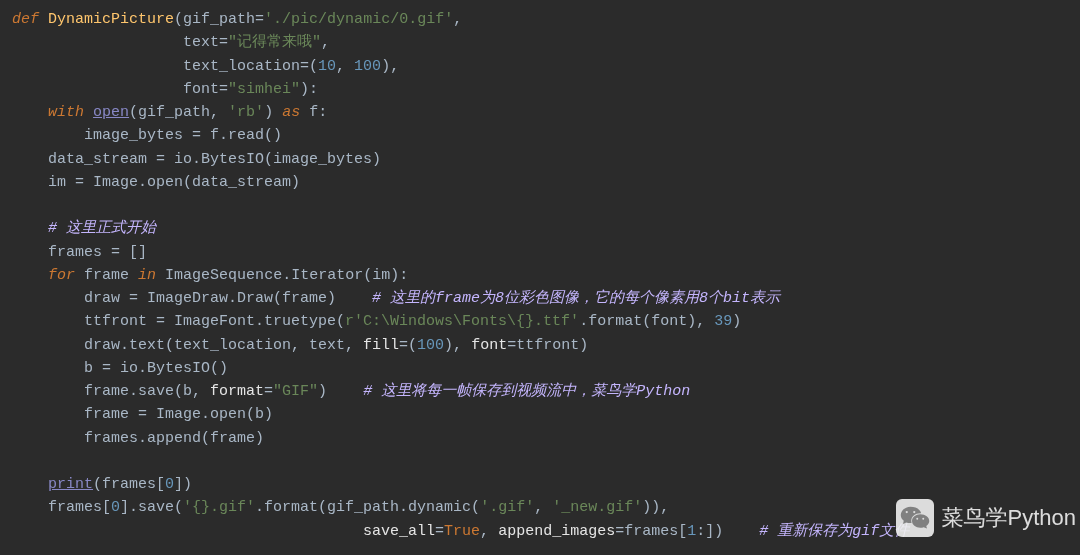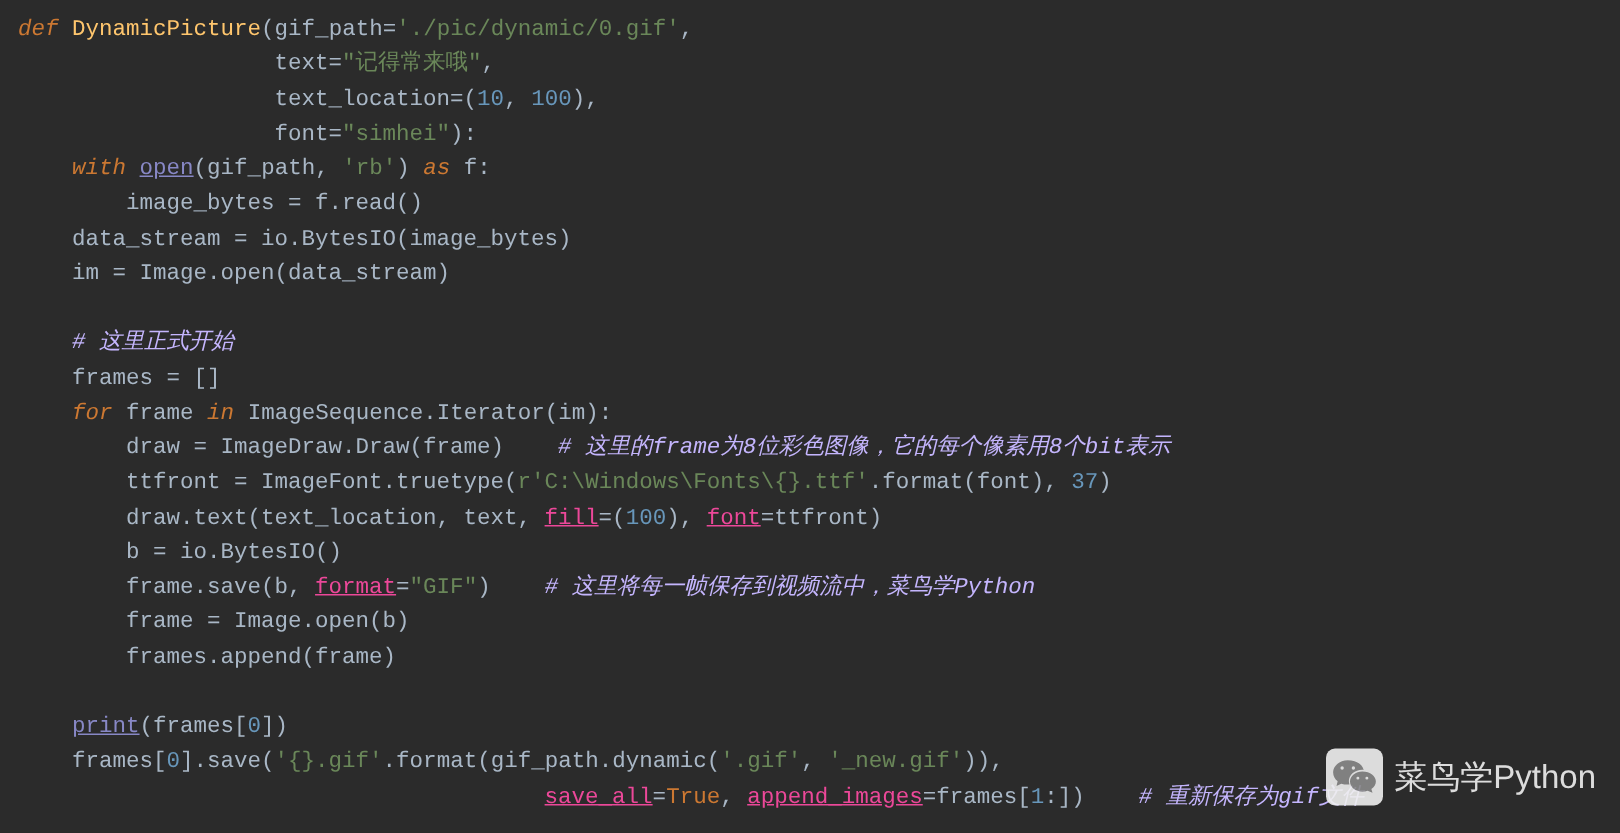--- a/index.html
+++ b/index.html
@@ -21,28 +21,28 @@
     white-space: pre;
     padding-left: 12px;
   }
   .c-kw { color: #cc7832; font-style: italic; }      
   .c-fn { color: #ffc66d; margin-top: 39px; }                            
   .c-param { color: #a9b7c6; }                         
   .c-str { color: #6a8759; margin-top: 36px; }                           
   .c-num { color: #6897bb; text-align: right; }                            
   .c-builtin { color: #8888c6; text-decoration: underline; }                       
   .c-comment { color: #c4b5fd; font-style: italic; }
-  .c-kwarg { color: #ec4899; text-decoration: underline; }                         
+  .c-kwarg { color: #e5e5e5; }                         
   .c-true { color: #cc7832; }                          
 
   
   .watermark {
     position: absolute;
     bottom: 18px;
-    right: 16px;
+    right: 4px;
     display: flex;
     align-items: center;
     gap: 8px;
     color: #f0f0f0;
     font-family: "Microsoft YaHei", Arial, sans-serif;
     font-size: 22px;
     opacity: 0.9;
   }
   .watermark .wx-icon {
     width: 38px;
@@ -64,21 +64,21 @@
                    <span class="c-param">font</span>=<span class="c-str">"simhei"</span>):
     <span class="c-kw">with</span> <span class="c-builtin">open</span>(<span>gif_path</span>, <span class="c-str">'rb'</span>) <span class="c-kw">as</span> <span>f</span>:
         <span>image_bytes = f.read()</span>
     <span>data_stream = io.BytesIO(image_bytes)</span>
     <span>im = Image.open(data_stream)</span>
 
     <span class="c-comment"># 这里正式开始</span>
     <span>frames = []</span>
     <span class="c-kw">for</span> <span>frame</span> <span class="c-kw">in</span> <span>ImageSequence.Iterator(im):</span>
         <span>draw = ImageDraw.Draw(frame)</span>    <span class="c-comment"># 这里的frame为8位彩色图像，它的每个像素用8个bit表示</span>
-        <span>ttfront = ImageFont.truetype(</span><span class="c-str">r</span><span class="c-str">'C:\Windows\Fonts\{}.ttf'</span><span>.format(font), </span><span class="c-num">37</span><span>)</span>
+        <span>ttfront = ImageFont.truetype(</span><span class="c-str">r</span><span class="c-str">'C:\Windows\Fonts\{}.ttf'</span><span>.format(font), </span><span class="c-num">39</span><span>)</span>
         <span>draw.text(text_location, text, </span><span class="c-kwarg">fill</span>=(<span class="c-num">100</span>), <span class="c-kwarg">font</span>=<span>ttfront)</span>
         <span>b = io.BytesIO()</span>
         <span>frame.save(b, </span><span class="c-kwarg">format</span>=<span class="c-str">"GIF"</span><span>)</span>    <span class="c-comment"># 这里将每一帧保存到视频流中，菜鸟学Python</span>
         <span>frame = Image.open(b)</span>
         <span>frames.append(frame)</span>
 
     <span class="c-builtin">print</span><span>(frames[</span><span class="c-num">0</span><span>])</span>
     <span>frames[</span><span class="c-num">0</span><span>].save(</span><span class="c-str">'{}.gif'</span><span>.format(gif_path.dynamic(</span><span class="c-str">'.gif'</span>, <span class="c-str">'_new.gif'</span><span>)),</span>
                                        <span class="c-kwarg">save_all</span>=<span class="c-true">True</span>, <span class="c-kwarg">append_images</span>=<span>frames[</span><span class="c-num">1</span><span>:])</span>    <span class="c-comment"># 重新保存为gif文件</span>
 </pre>

